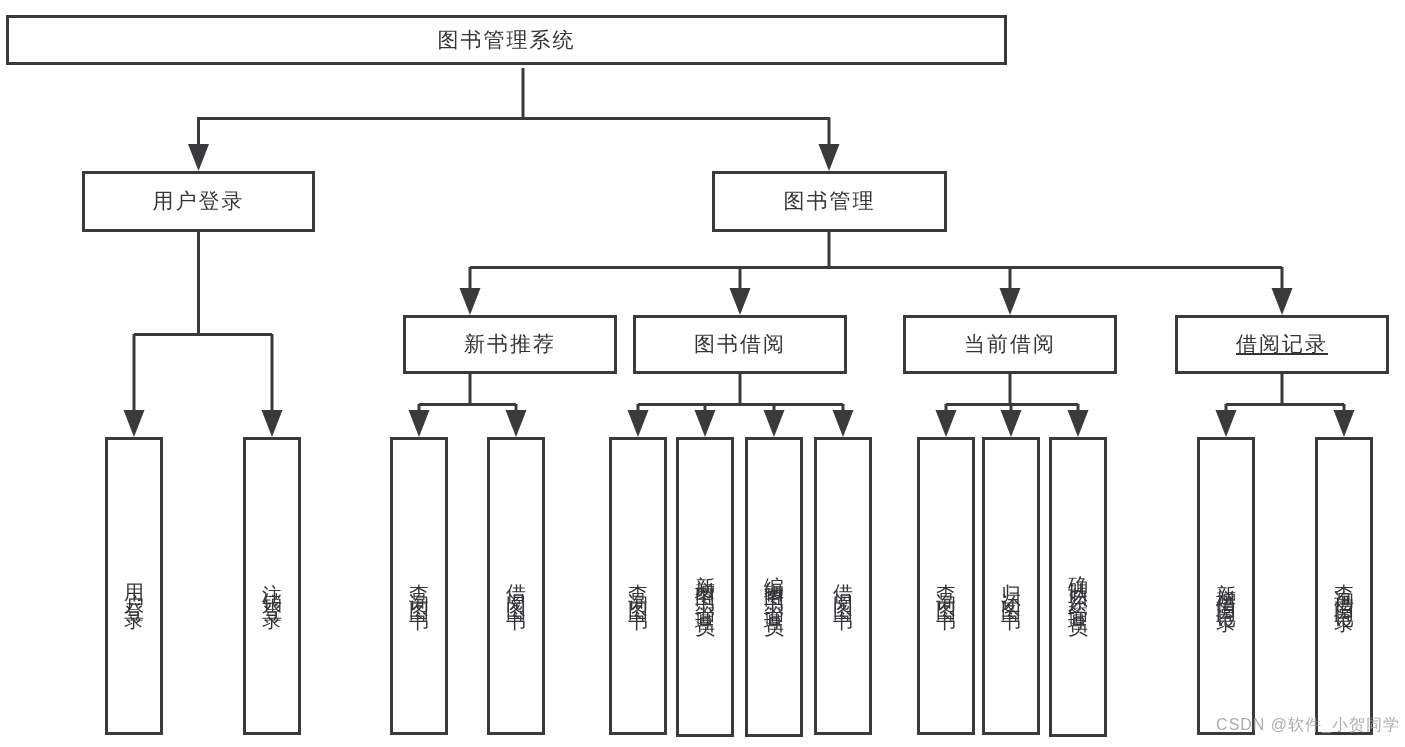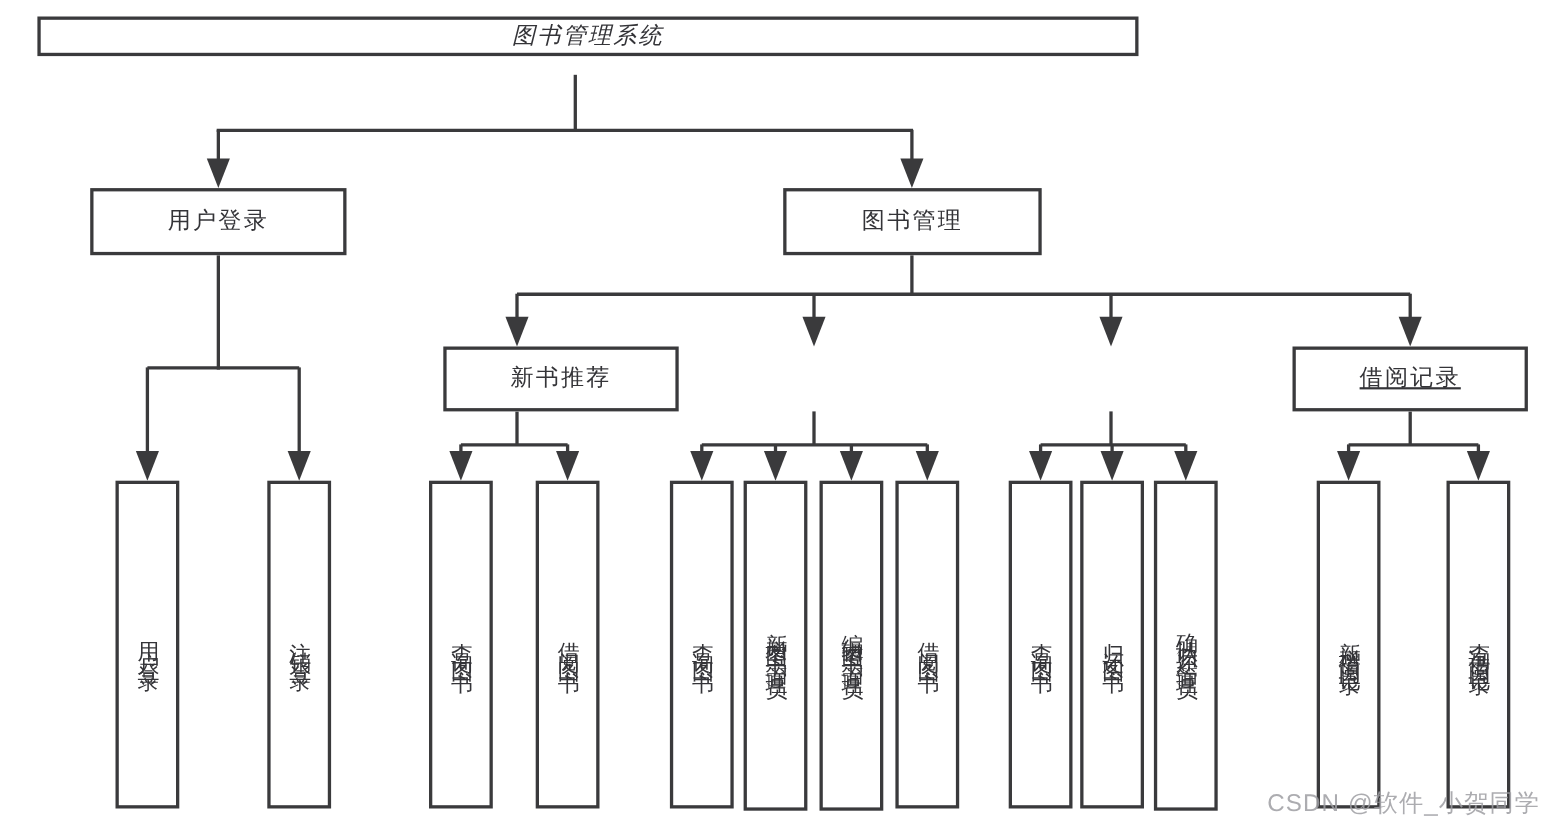--- a/index.html
+++ b/index.html
@@ -15,21 +15,21 @@
     line-height:1.25;
   }
   .hbox{font-size:21px;letter-spacing:2px;}
   .vbox{
     writing-mode:vertical-rl;text-orientation:mixed;
     font-size:20px;letter-spacing:9px;
   }
   .vbox.vlong{letter-spacing:6px;}
   .watermark{
     position:absolute;right:5px;top:715px;z-index:9;
-    font-size:22px;letter-spacing:1px;color:rgba(158,158,162,0.85);
+    font-size:16px;letter-spacing:1px;color:rgba(158,158,162,0.85);
     white-space:nowrap;
   }
 </style>
 </head>
 <body>
 
 <div class="stage">
 
   <svg class="connectors" width="1405" height="747" viewBox="0 0 1405 747" aria-hidden="true">
     <g stroke="#3a3a3c" stroke-width="3" fill="none">
@@ -93,26 +93,28 @@
       <polygon points="763.5,410 784.5,410 774,437"></polygon>
       <polygon points="832.5,410 853.5,410 843,437"></polygon>
       <polygon points="935.5,410 956.5,410 946,437"></polygon>
       <polygon points="1000.5,410 1021.5,410 1011,437"></polygon>
       <polygon points="1067.5,410 1088.5,410 1078,437"></polygon>
       <polygon points="1215.5,410 1236.5,410 1226,437"></polygon>
       <polygon points="1333.5,410 1354.5,410 1344,437"></polygon>
     </g>
   </svg>
 
-  <div class="box hbox" style="left:34px;top:15px;width:1001px;height:36px;font-style:italic;">图书管理系统</div>
+  <div class="box hbox" style="left:6px;top:15px;width:1001px;height:50px;">图书管理系统</div>
 
   <div class="box hbox" style="left:82px;top:171px;width:233px;height:61px;">用户登录</div>
   <div class="box hbox" style="left:712px;top:171px;width:235px;height:61px;text-align:center;">图书管理</div>
 
   <div class="box hbox" style="left:363px;top:315px;width:214px;height:59px;margin-left:40px;">新书推荐</div>
+  <div class="box hbox" style="left:633px;top:315px;width:214px;height:59px;">图书借阅</div>
+  <div class="box hbox" style="left:903px;top:315px;width:214px;height:59px;">当前借阅</div>
   <div class="box hbox" style="left:1175px;top:315px;width:214px;height:59px;text-decoration:underline;">借阅记录</div>
 
   <div class="box vbox" style="left:105px;top:437px;width:58px;height:298px;">用户登录</div>
   <div class="box vbox" style="left:243px;top:437px;width:58px;height:298px;">注销登录</div>
 
   <div class="box vbox" style="left:390px;top:437px;width:58px;height:298px;">查询图书</div>
   <div class="box vbox" style="left:487px;top:437px;width:58px;height:298px;">借阅图书</div>
 
   <div class="box vbox" style="left:609px;top:437px;width:58px;height:298px;">查询图书</div>
   <div class="box vbox vlong" style="left:676px;top:437px;width:58px;height:300px;">新增图书（管理员）</div>

